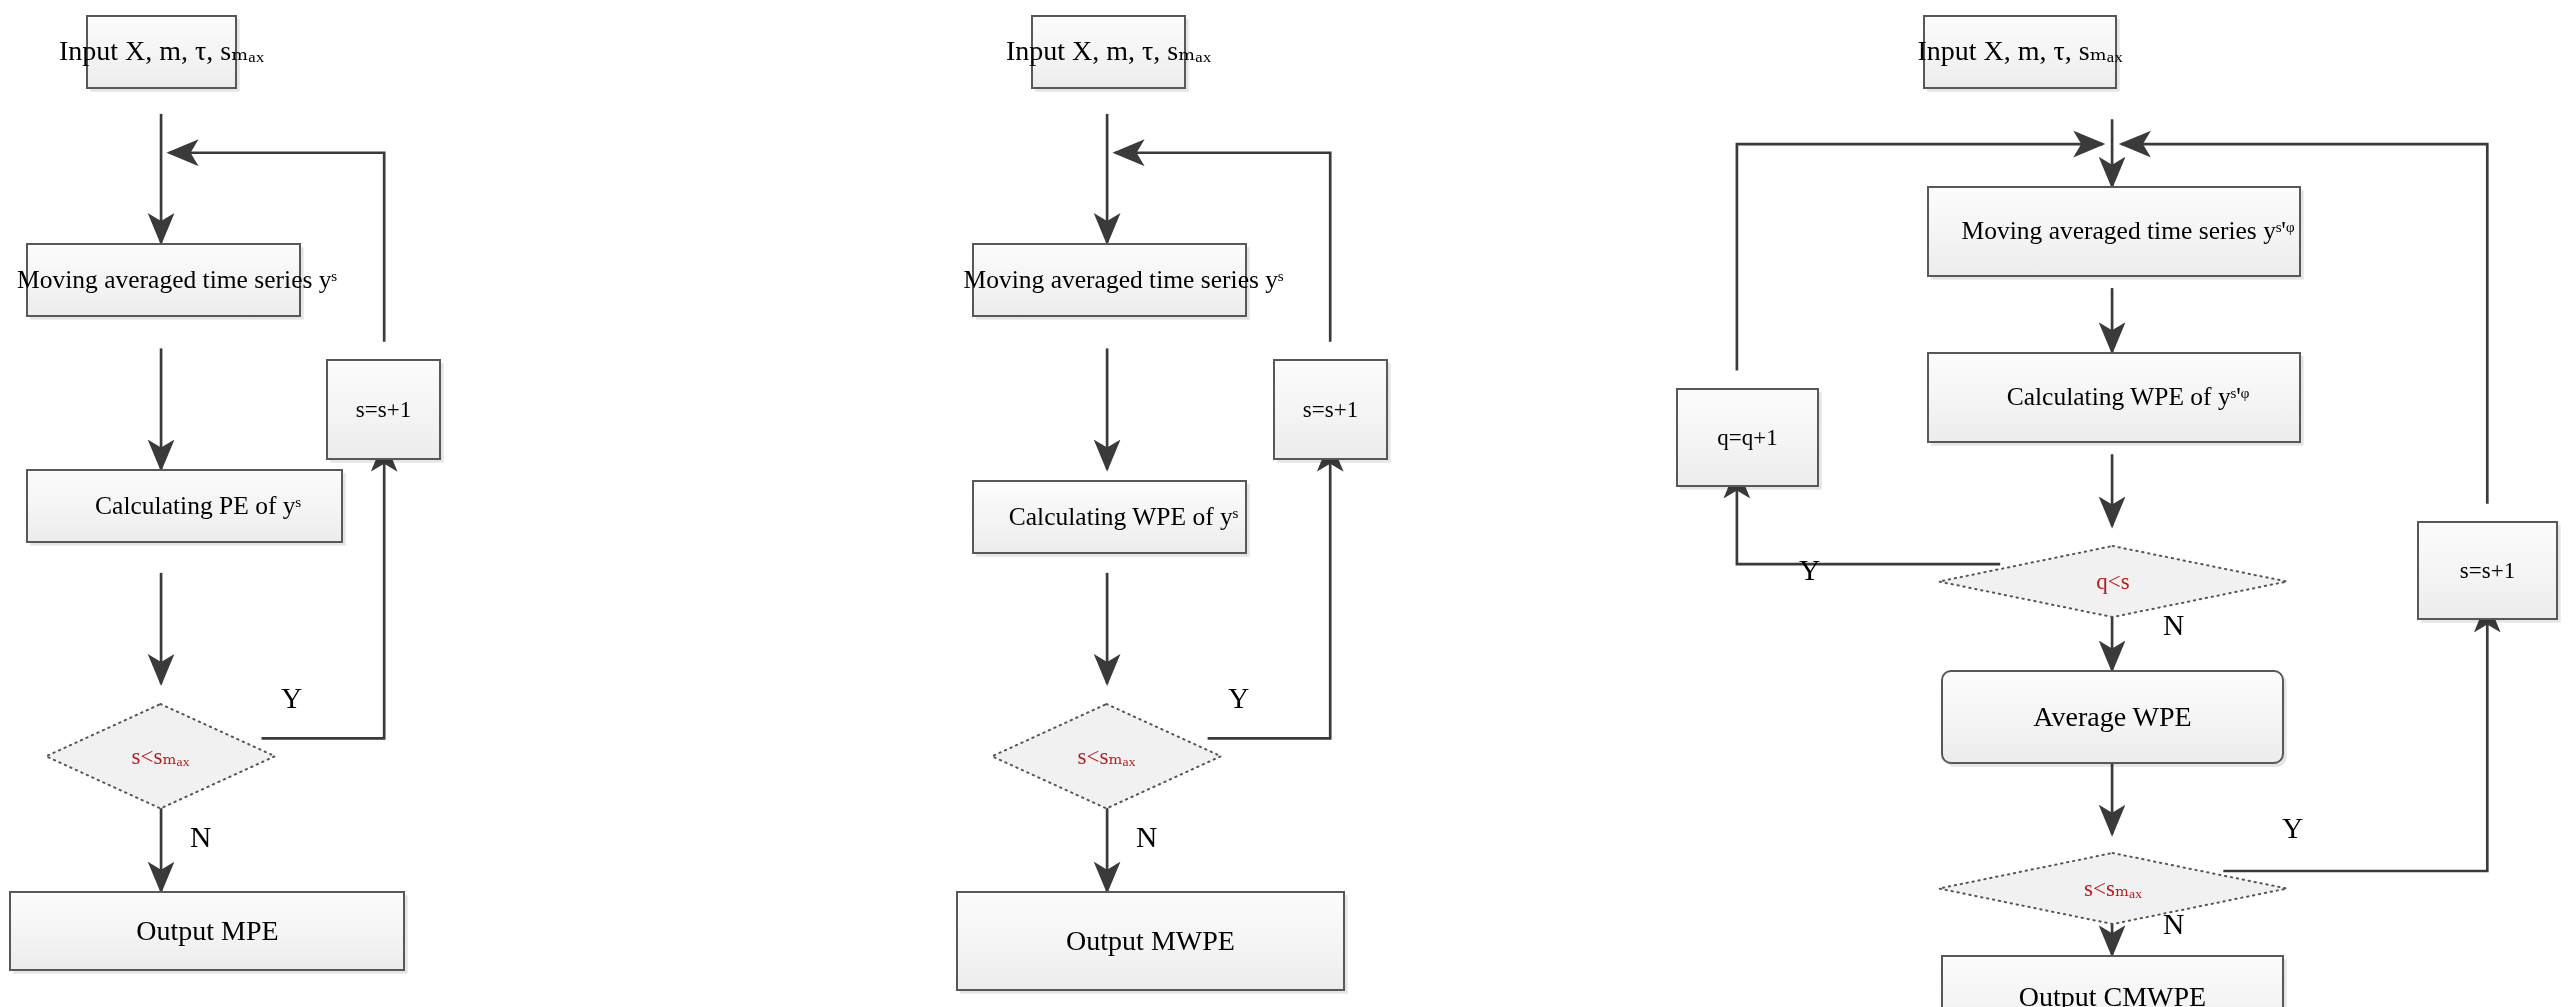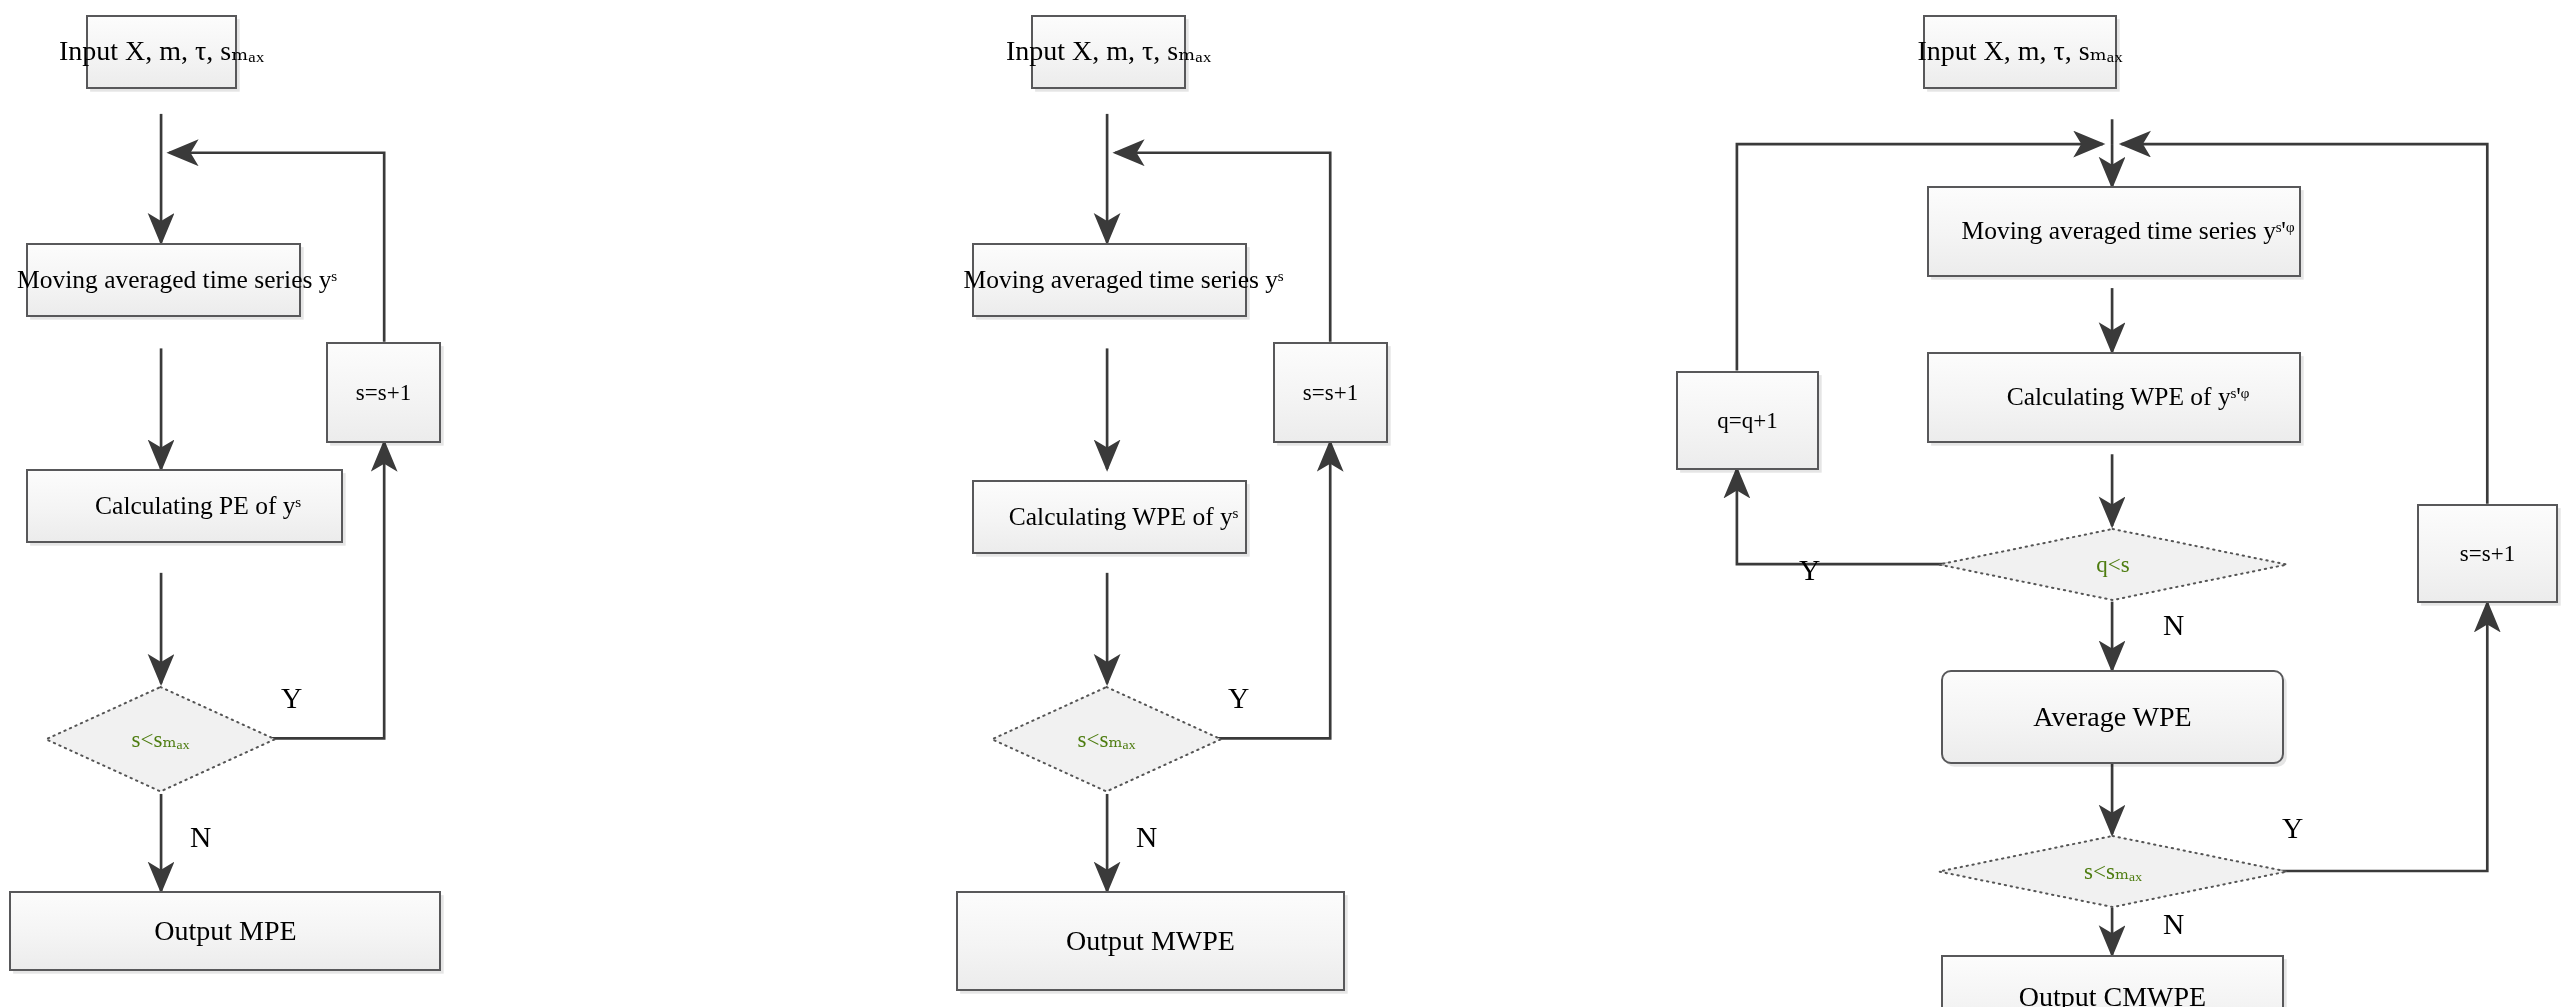--- a/index.html
+++ b/index.html
@@ -45,32 +45,32 @@
     align-items: center;
     justify-content: center;
   }
   .diamond-shape {
     position: absolute;
     inset: 0;
   }
   .diamond-label {
     position: relative;
     z-index: 2;
-    color: #4d7c0f;
+    color: #b91c1c;
     white-space: nowrap;
   }
   .edge-label {
     position: absolute;
     color: #000000;
     white-space: nowrap;
     line-height: 1;
   }
   .txt-lg { font-size: 28px; }
   .txt-md { font-size: 25.5px; padding-left: 28px; }
-  .txt-sm { font-size: 23px; }
+  .txt-sm { font-size: 23px; margin-top: 17px; }
   .txt-yn { font-size: 29.5px; }
 </style>
 </head>
 <body>
 
 <div id="canvas">
 
   <svg class="flow-svg" viewBox="0 0 3844 1503">
     <defs>
       <marker id="ah" markerWidth="14" markerHeight="14" refX="11" refY="5" orient="auto" markerUnits="strokeWidth">
@@ -134,21 +134,21 @@
     <span>Calculating PE of yˢ</span>
   </div>
 
   <div class="node-diamond txt-sm" style="left:44px; top:685px; width:233px; height:109px;">
     <svg class="diamond-shape" viewBox="0 0 348 162" preserveAspectRatio="none">
       <polygon points="174,3 345,81 174,159 3,81" fill="#f1f1f1" stroke="#555" stroke-width="3" stroke-dasharray="2,7" stroke-linecap="round"></polygon>
     </svg>
     <span class="diamond-label">s&lt;sₘₐₓ</span>
   </div>
 
-  <div class="node-box txt-lg" style="left:9.4px;   top:891px; width:432px; height:80px;font-family:Liberation Serif, serif;">
+  <div class="node-box txt-lg" style="left:9.4px;   top:891px; width:396px; height:80px;font-family:Liberation Serif, serif;">
     <span>Output MPE</span>
   </div>
 
   <div class="node-box txt-sm" style="left:326px;  top:342px;  width:115px; height:101px;">
     <span>s=s+1</span>
   </div>
 
   <div class="edge-label txt-yn" style="left:281px; top:684px;">Y</div>
   <div class="edge-label txt-yn" style="left:190px; top:823px;">N</div>
 

